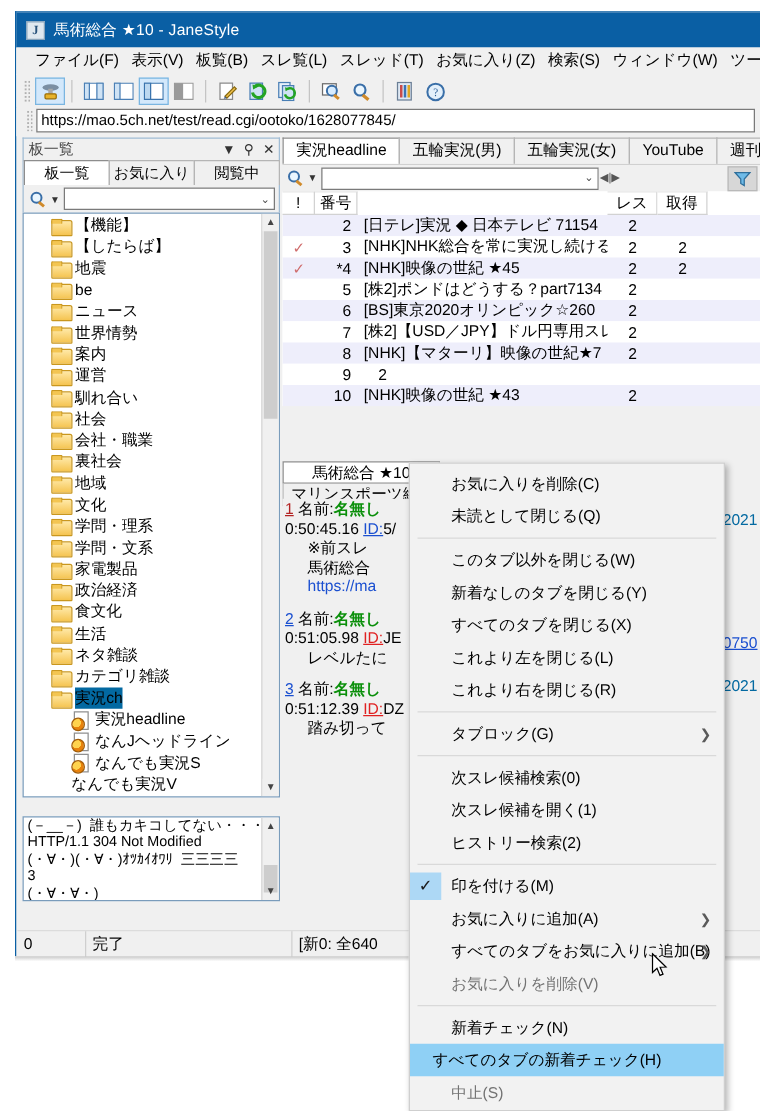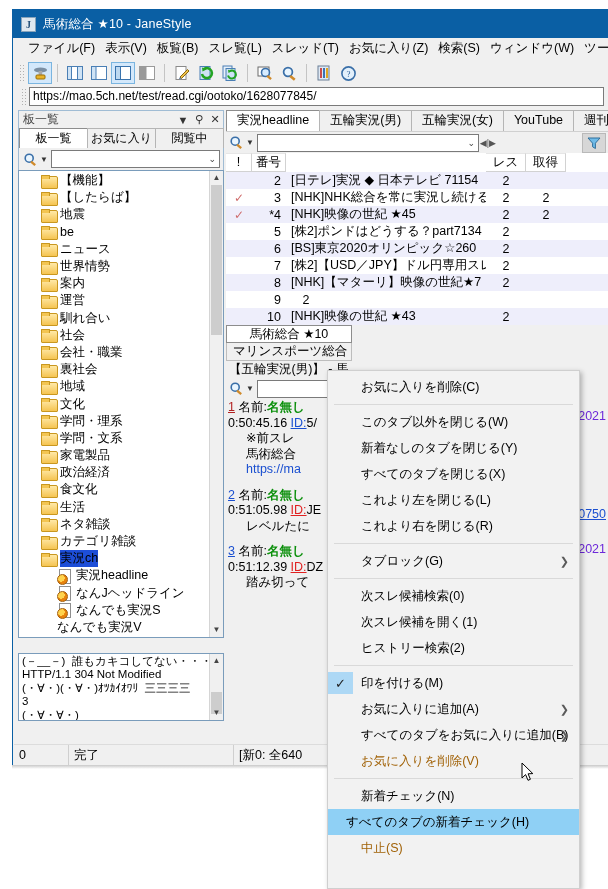--- a/index.html
+++ b/index.html
@@ -103,21 +103,21 @@
   .sfield .chev { font-size:9px; color:#444; }
 
   .treebox {
     position:absolute; left:0; right:0; top:60px; bottom:105px;
     background:#ffffff; border:1px solid #7a9cbb; overflow:hidden;
   }
   .tree { position:absolute; left:0; top:0; right:14px; bottom:0; overflow:hidden; padding-top:1px;margin-left:16px;}
   .tnode { height:17.2px; display:flex; align-items:center; font-size:12.5px;
            padding-left:6px; white-space:nowrap; color:#000; }
   .tnode.child { padding-left:22px; }
-  .tnode .lbl.sel { background:#1d4ed8; }
+  .tnode .lbl.sel { background:#0369a1; }
   .folder {
     width:15px; height:12px; margin-right:4px; flex:none; position:relative;
   }
   .folder:before {
     content:""; position:absolute; left:0; top:1px; width:15px; height:11px;
     background:linear-gradient(#ffe9a8,#f5c451); border:1px solid #c9971f; border-radius:1px 2px 1px 1px;
   }
   .folder:after {
     content:""; position:absolute; left:0; top:0px; width:7px; height:3px;
     background:#f3c552; border:1px solid #c9971f; border-bottom:none; border-radius:1px 1px 0 0;
@@ -185,57 +185,57 @@
   .c-res { width:40px; text-align:center; }
   .c-get { width:40px; text-align:center; }
   .c-new { width:42px; text-align:center; }
 
   
   .threadview { position:absolute; left:0; right:0; top:215px; bottom:0; background:#f0f0f0; }
   .tv-tabs { }
   .tv-tab { height:18px; font-size:12.5px; line-height:17px; padding-left:6px;
             background:#f0f0f0; border:1px solid #bdbdbd; color:#000; white-space:nowrap;
             overflow:hidden; }
-  .tv-tab.active { background:#ffffff; border-color:#8d8d8d; text-align:center; padding-left:0;}
+  .tv-tab.active { background:#ffffff; border-color:#8d8d8d; text-align:center; padding-left:0;margin-top:44px;}
   .tv-title { height:17px; font-size:12.5px; line-height:16px; padding-left:3px;
               background:#f0f0f0; color:#000; white-space:nowrap; overflow:hidden; }
   .tv-search { display:flex; align-items:center; height:21px; background:#f0f0f0; padding:0 2px; }
   .tv-search .sfield { flex:none; width:232px; }
   .posts { position:absolute; left:0; right:0; top:74px; bottom:0; background:#f0f0f0;
            overflow:hidden; font-size:12.5px; }
   .post { padding:1px 0 0 2px; }
   .pline { white-space:nowrap; overflow:hidden; line-height:15.5px; }
   .pnum { color:#b22222; text-decoration:underline; }
   .pnum.blue { color:#1a4fd0; }
   .pname { color:#0a8f0a; font-weight:bold; }
   .pid-blue { color:#1a4fd0; text-decoration:underline; }
   .pid-red { color:#e02020; text-decoration:underline; }
   .plink { color:#1a4fd0; }
   .pbody { padding-left:18px; white-space:nowrap; overflow:hidden; line-height:15.5px; }
   .pgap { height:9px; }
-  .yearcol { position:absolute; right:2px; font-size:12.5px; color:#6d28d9; }
+  .yearcol { position:absolute; right:2px; font-size:12.5px; color:#0369a1; }
 
   
   .statusbar {
     position:absolute; left:1px; right:0; bottom:0; height:21px; background:#f0f0f0;
     display:flex; align-items:center; font-size:12.5px; border-top:1px solid #dcdcdc;
   }
   .sb-cell { height:21px; line-height:20px; padding-left:5px; border-right:1px solid #cfcfcf; }
 
   
   .ctxmenu {
     position:absolute; left:327px; top:370px; width:253px; height:519px;
     background:#f2f2f2; border:1px solid #cfcfcf;
     box-shadow: 2px 2px 5px rgba(0,0,0,.28);
     font-size:12.5px; padding: 3px 0;
   }
   .mi { height:26px; display:flex; align-items:center; padding-left:33px; color:#000;
         position:relative; white-space:nowrap; }
   .mi.hl { background:#8fd0f5;padding-left:18px; }
-  .mi.disabled { color:#a16207; }
+  .mi.disabled { color:#737373; }
   .mi .sub { position:absolute; right:10px; font-size:11px; color:#5a5a5a; }
   .mi .chk { position:absolute; left:0; top:2px; width:25px; height:22px; background:#add8f5;
              display:flex; align-items:center; justify-content:center; color:#1d1d1d; font-size:13px; }
   .msep { height:1px; background:#d9d9d9; margin:4px 6px 4px 6px; }
   .cursor { position:absolute; left:521px; top:762px; width:14px; height:21px; }
 </style>
 </head>
 <body>
 
 <div id="root">
@@ -686,20 +686,23 @@
       <div class="sb-cell" style="flex:1;border-right:none;">[新0: 全640</div>
     </div>
 
   </div>
   <div class="win-shadow"></div>
 
   <div class="ctxmenu" id="ctxmenu">
       <div class="mi">
         <span>お気に入りを削除(C)</span>
       </div>
+      <div class="mi">
+        <span>未読として閉じる(Q)</span>
+      </div>
       <div class="msep"></div>
       <div class="mi">
         <span>このタブ以外を閉じる(W)</span>
       </div>
       <div class="mi">
         <span>新着なしのタブを閉じる(Y)</span>
       </div>
       <div class="mi">
         <span>すべてのタブを閉じる(X)</span>
       </div>

